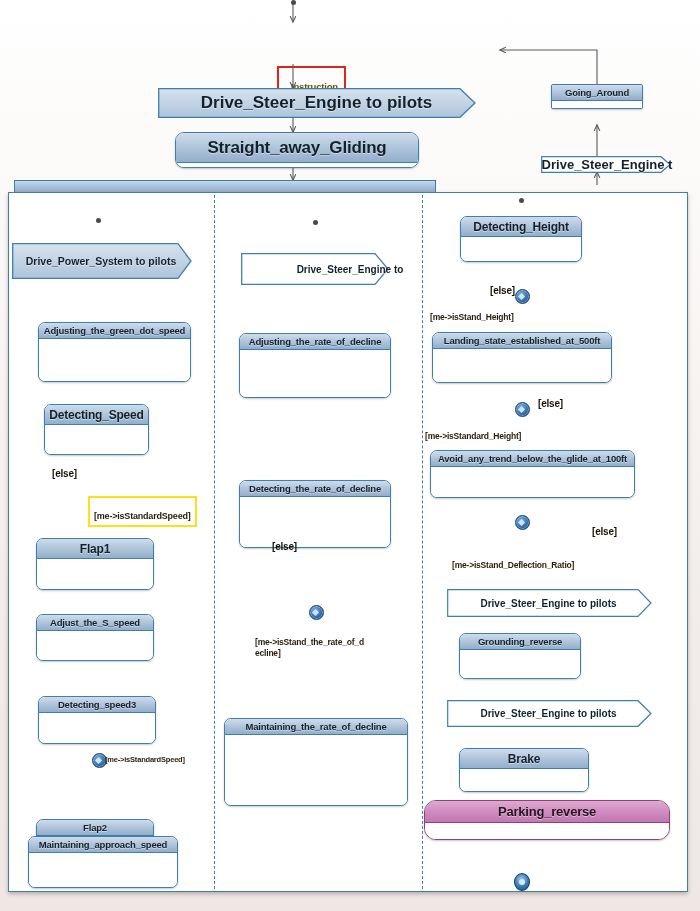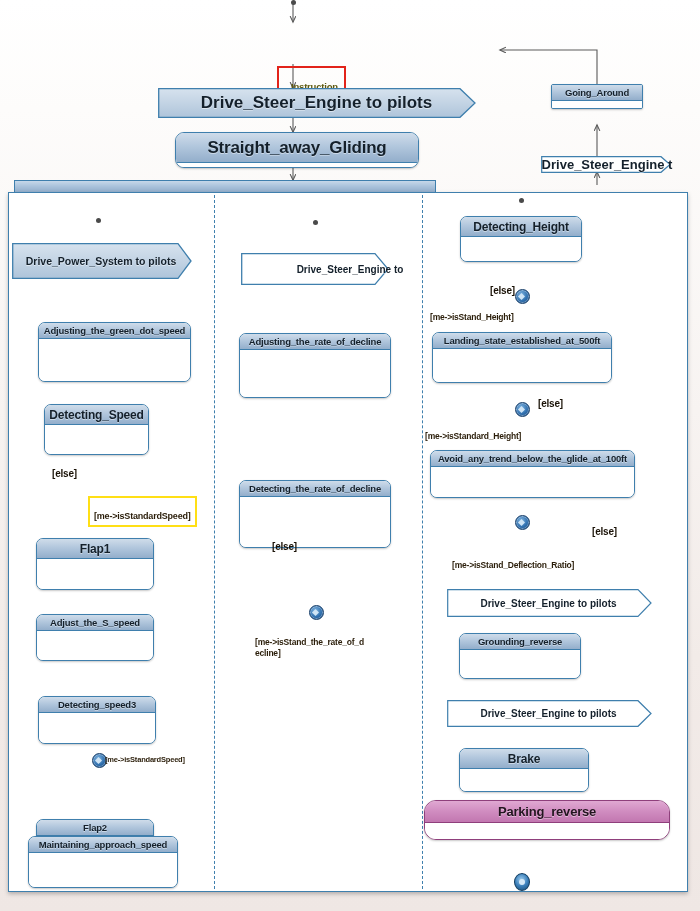--- a/index.html
+++ b/index.html
@@ -343,20 +343,24 @@
     <div class="body" style="height:50px;"></div>
   </div>
 
   <div class="guard else" style="left:272px;top:541px;">[else]</div>
 
   <div class="decision" style="left:308.5px;top:605px;"></div>
 
   <div class="guard" style="left:255px;top:637px;width:110px;">[me-&gt;isStand_the_rate_of_d
 ecline]</div>
 
+  <div class="node state sml" style="left:224px;top:718px;width:184px;height:88px;">
+    <div class="band">Maintaining_the_rate_of_decline</div>
+    <div class="body" style="height:70px;"></div>
+  </div>
 
   <div class="initdot" style="left:519px;top:198px;"></div>
 
   <div class="node state mid" style="left:460px;top:216px;width:122px;height:46px;">
     <div class="band">Detecting_Height</div>
     <div class="body" style="height:24px;"></div>
   </div>
 
   <div class="guard else" style="left:490px;top:285px;">[else]</div>
 

